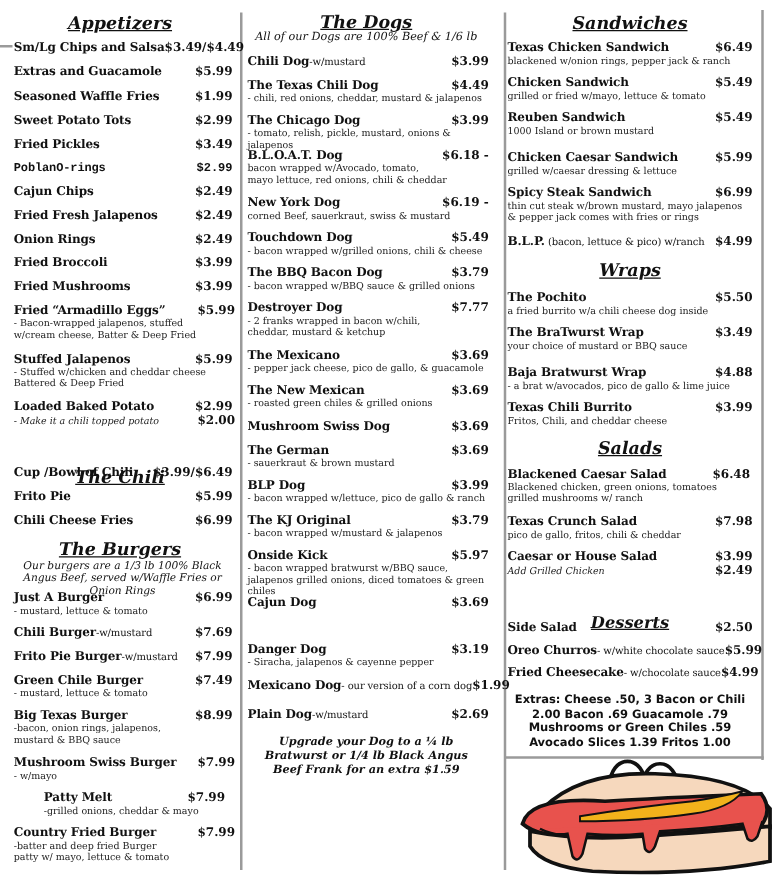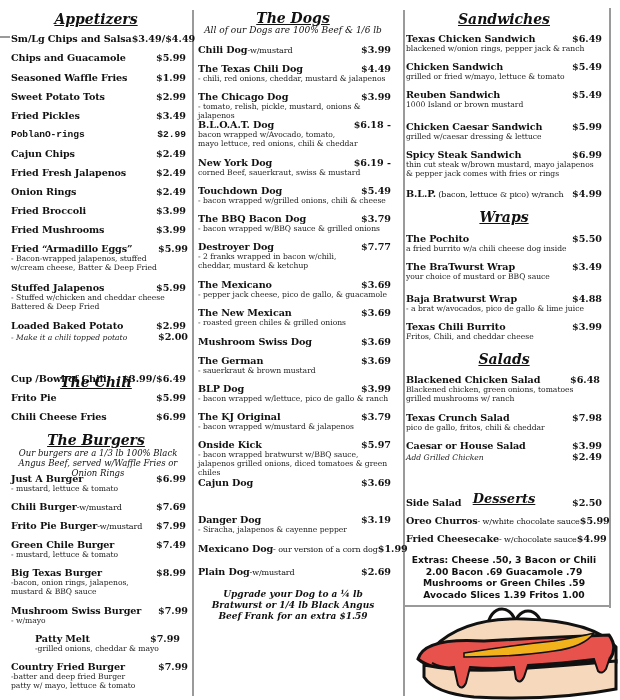--- a/index.html
+++ b/index.html
@@ -45,21 +45,21 @@
   <div class="sec-title" style="position:absolute; top:11px; left:0; right:0;">Appetizers</div>
 
   <div class="item" style="top:33px; left:11px; right:6px;">
       <div class="row">
         <span class="name">Sm/Lg Chips and Salsa</span>
         <span class="price">$3.49/$4.49</span>
       </div>
     </div>
   <div class="item" style="top:52px; left:11px; right:6px;">
       <div class="row">
-        <span class="name">Chips and Guacamole</span>
+        <span class="name">Extras and Guacamole</span>
         <span class="price">$5.99</span>
       </div>
     </div>
   <div class="item" style="top:72px; left:11px; right:6px;">
       <div class="row">
         <span class="name">Seasoned Waffle Fries</span>
         <span class="price">$1.99</span>
       </div>
     </div>
   <div class="item" style="top:91px; left:11px; right:6px;">
@@ -421,21 +421,21 @@
       <div class="row">
         <span class="name">Texas Chili Burrito</span>
         <span class="price">$3.99</span>
       </div>
       <div class="desc">Fritos, Chili, and cheddar cheese</div>
     </div>
 
   <div class="sec-title" style="position:absolute; top:351px; left:0; right:0;">Salads</div>
   <div class="item" style="top:374px; left:2px; right:4px;">
       <div class="row">
-        <span class="name">Blackened Chicken Salad</span>
+        <span class="name">Blackened Caesar Salad</span>
         <span class="price">$6.48</span>
       </div>
       <div class="desc" style="width:170px;">Blackened chicken, green onions, tomatoes grilled mushrooms w/ ranch</div>
     </div>
   <div class="item" style="top:412px; left:2px; right:2px;">
       <div class="row">
         <span class="name">Texas Crunch Salad</span>
         <span class="price">$7.98</span>
       </div>
       <div class="desc">pico de gallo, fritos, chili &amp; cheddar</div>

